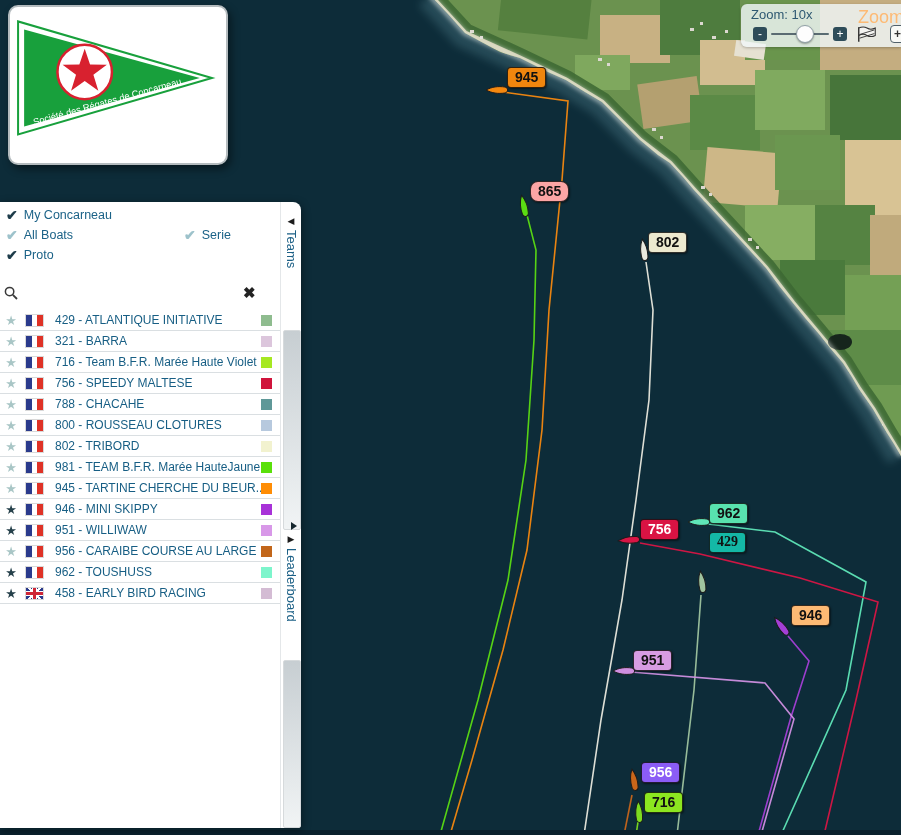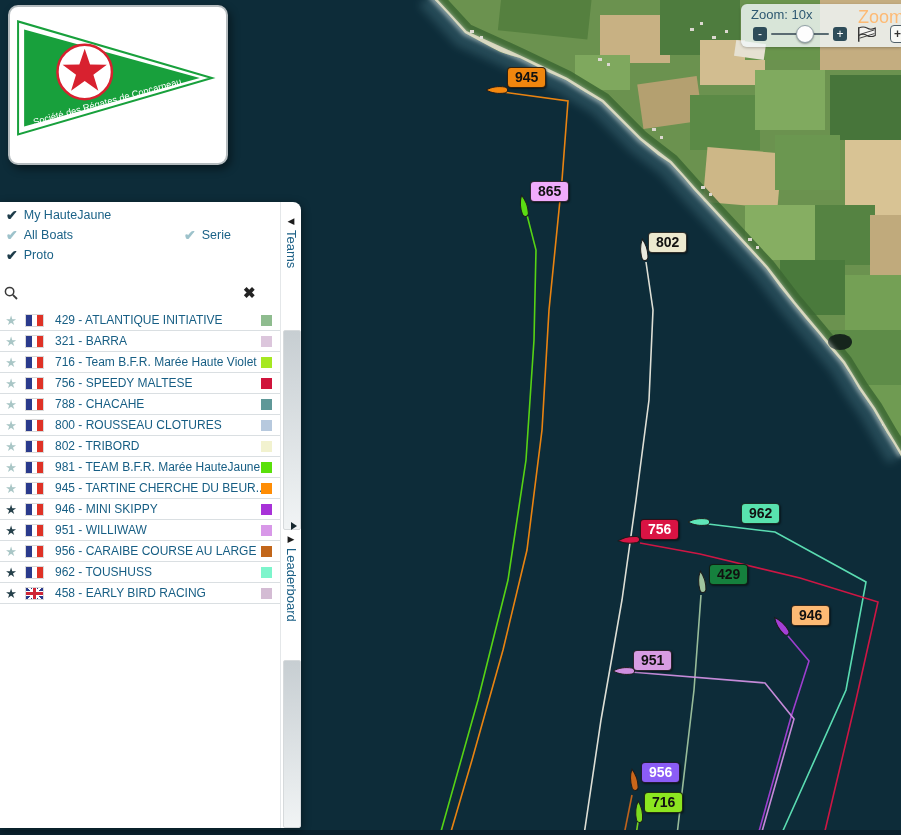--- a/index.html
+++ b/index.html
@@ -178,25 +178,25 @@
           <polyline points="631,672 765,683 794,719 761,835" fill="none" stroke="#cf8fe0" stroke-width="1.6" opacity="0.95"></polyline>
           <path d="M0,-12 C3.2,-6 4,0 3,7 C2.2,10.5 -2.2,10.5 -3,7 C-4,0 -3.2,-6 0,-12 Z" transform="translate(625,671) rotate(-90)" fill="#cf8fe0" stroke="#1b1b1b" stroke-width="1"></path>
           <polyline points="632,795 624,835" fill="none" stroke="#c9661a" stroke-width="1.6" opacity="0.95"></polyline>
           <path d="M0,-12 C3.2,-6 4,0 3,7 C2.2,10.5 -2.2,10.5 -3,7 C-4,0 -3.2,-6 0,-12 Z" transform="translate(634,781) rotate(-10)" fill="#c9661a" stroke="#1b1b1b" stroke-width="1"></path>
           <polyline points="638,822 636,835" fill="none" stroke="#7ddc20" stroke-width="1.6" opacity="0.95"></polyline>
           <path d="M0,-12 C3.2,-6 4,0 3,7 C2.2,10.5 -2.2,10.5 -3,7 C-4,0 -3.2,-6 0,-12 Z" transform="translate(639,813) rotate(-4)" fill="#7ddc20" stroke="#1b1b1b" stroke-width="1"></path>
         </g>
     </svg>
 
     <div class="map-marker" style="left: 507px; top: 67px; background: rgb(240, 134, 14); color: rgb(17, 17, 17);">945</div>
-    <div class="map-marker" style="left: 530px; top: 181px; background: #f0abfc; color: rgb(17, 17, 17);">865</div>
+    <div class="map-marker" style="left: 530px; top: 181px; background: #fca5a5; color: rgb(17, 17, 17); border-radius: 8px;">865</div>
     <div class="map-marker" style="left: 648px; top: 232px; background: rgb(236, 233, 207); color: rgb(17, 17, 17);">802</div>
-    <div class="map-marker" style="left: 709px; top: 503px; background: rgb(88, 226, 174); color: rgb(17, 17, 17); margin-left: 32px;">962</div>
+    <div class="map-marker" style="left: 709px; top: 503px; background: rgb(88, 226, 174); color: rgb(17, 17, 17);">962</div>
     <div class="map-marker" style="left: 640px; top: 519px; background: rgb(218, 19, 67); color: rgb(255, 255, 255);">756</div>
-    <div class="map-marker" style="left: 709px; top: 564px; background: #15803d; color: rgb(17, 17, 17);">429</div>
+    <div class="map-marker" style="left: 709px; top: 532px; background: #14b8a6; color: rgb(17, 17, 17); font-family: Liberation Serif, serif;">429</div>
     <div class="map-marker" style="left: 791px; top: 605px; background: #fdba74; color: rgb(17, 17, 17);">946</div>
     <div class="map-marker" style="left: 633px; top: 650px; background: rgb(215, 156, 226); color: rgb(17, 17, 17);">951</div>
     <div class="map-marker" style="left: 641px; top: 762px; background: #8b5cf6; color: rgb(255, 255, 255);">956</div>
     <div class="map-marker" style="left: 644px; top: 792px; background: rgb(140, 230, 32); color: rgb(17, 17, 17);">716</div>
   </div>
 
   <div id="zoom-panel">
     <span class="zp-label">Zoom: 10x</span>
     <button class="zbtn" id="zoom-minus">-</button>
     <div class="ztrack"></div>
@@ -223,21 +223,21 @@
       </text>
     </svg>
   </div>
 
   <div id="side-panel">
     <div class="panel-body">
 
       <div class="filters">
         <div class="filter-item" id="flt-fav">
           <span class="chk on">✔</span>
-          <span class="flabel">My HauteJaune</span>
+          <span class="flabel">My Concarneau</span>
         </div>
         <div class="filter-item" id="flt-all">
           <span class="chk">✔</span>
           <span class="flabel">All Boats</span>
         </div>
         <div class="filter-item" id="flt-serie">
           <span class="chk">✔</span>
           <span class="flabel">Serie</span>
         </div>
         <div class="filter-item" id="flt-proto">

